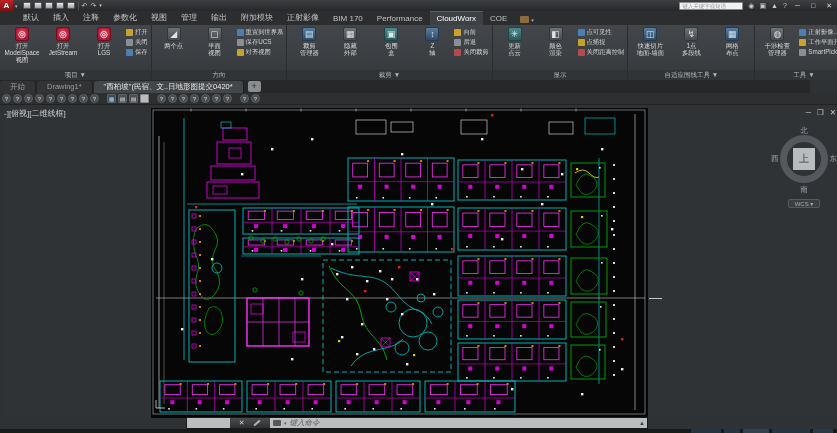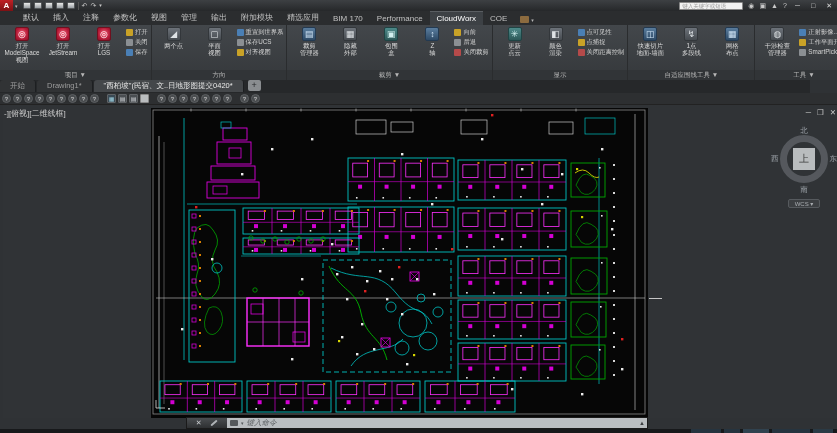--- a/index.html
+++ b/index.html
@@ -47,21 +47,21 @@
   .bicon.red { background:radial-gradient(circle at 50% 45%, #e8556e 15%, #b91d3a 60%, #8f1028); border:1px solid #70101f; }
   .bicon.gray { background:linear-gradient(#6d737a,#464b50); border:1px solid #33373b; color:#dfe3e6; }
   .bicon.blue { background:linear-gradient(#5a7d9e,#2e4a66); border:1px solid #233a52; color:#cfe3f4; }
   .bicon.teal { background:linear-gradient(#4d8a8a,#2d5858); border:1px solid #1f4444; color:#d2efef; }
   .smallcol { display:flex; flex-direction:column; gap:1px; padding-top:1px; }
   .smallitem { display:flex; align-items:center; gap:2px; white-space:nowrap; }
   .smallitem .sic { width:7px; height:7px; border-radius:1px; flex:0 0 auto; }
   .smallitem .stxt { font-size:6.3px; color:#d3d3d3; }
   
   .filetabs { position:absolute; left:0; top:80px; width:810px; height:13px; background:#26282a;
-    display:flex; align-items:flex-start; }
+    display:flex; align-items:center; }
   .ftab { height:12px; line-height:12px; padding:0 10px; font-size:7.5px; color:#9c9c9c;
     background:#313335; border-right:1px solid #1d1f21; border-radius:3px 3px 0 0; margin-right:1px; white-space:nowrap; }
   .ftab.active { background:#44474a; color:#e8e8e8; }
   .ftab-plus { width:13px; height:11px; background:#8a8d90; color:#26282a; border-radius:2px;
     text-align:center; line-height:11px; font-size:9px; margin-left:3px; }
   
   .pluginrow { position:absolute; left:0; top:93px; width:837px; height:12px; background:#2d2f31;
     display:flex; align-items:center; gap:2px; padding-left:2px; border-bottom:1px solid #222; }
   .picon { width:9px; height:9px; border-radius:50%; background:radial-gradient(#5a5d60,#393c3e);
     border:1px solid #606366; color:#c9c9c9; font-size:6px; line-height:8px; text-align:center; flex:0 0 auto; }
@@ -85,21 +85,21 @@
   .vc-n { position:absolute; left:50%; transform:translateX(-50%); top:-1px; font-size:7.5px; color:#9aa0a6; }
   .vc-s { position:absolute; left:50%; transform:translateX(-50%); top:58px; font-size:7.5px; color:#9aa0a6; }
   .vc-w { position:absolute; left:-3px; top:27px; font-size:7.5px; color:#9aa0a6; }
   .vc-e { position:absolute; right:-3px; top:27px; font-size:7.5px; color:#9aa0a6; }
   .vc-wcs { position:absolute; left:14px; top:72px; width:32px; height:9px; background:#3c3f42;
     border:1px solid #565a5e; border-radius:2px; color:#a9adb1; font-size:6px; line-height:8px; text-align:center; }
   
   .cmdhistory { position:absolute; left:230px; top:297px; background:rgba(30,30,30,.88);
     color:#c6c6c6; font-family:"DejaVu Sans Mono", monospace; font-size:7.5px; padding:1px 4px; white-space:nowrap; }
   .cmdbar { position:absolute; left:186px; top:417px; width:462px; height:12px; display:flex;
-    border:1px solid #1a1a1a; background:#babec1; }
+    border:1px solid #1a1a1a; background:#babec1;padding-left:43px; }
   .cmd-left { width:40px; background:linear-gradient(#4a4d50,#2e3032); display:flex;
     align-items:center; justify-content:space-evenly; }
   .cmd-x { color:#c9cccf; font-size:7px; }
   .cmd-wrench { width:8px; height:2px; background:#aeb2b5; border-radius:1px; transform:rotate(-40deg); }
   .cmd-field { flex:1; display:flex; align-items:center; gap:3px; padding-left:3px; color:#4a4d50; }
   .cmd-kicon { width:8px; height:6px; background:#54585b; border-radius:1px; }
   .cmd-dd { font-size:5px; color:#54585b; }
   .cmd-ph { font-size:7.5px; font-style:italic; color:#5a5e61; }
   .cmd-up { width:10px; color:#3c3f42; font-size:6px; text-align:center; line-height:11px; }
   
@@ -140,21 +140,21 @@
 
   <div class="tabsrow" id="ribbon-tabs">
       <div class="rtab">默认</div>
       <div class="rtab">插入</div>
       <div class="rtab">注释</div>
       <div class="rtab">参数化</div>
       <div class="rtab">视图</div>
       <div class="rtab">管理</div>
       <div class="rtab">输出</div>
       <div class="rtab">附加模块</div>
-      <div class="rtab">精选应用</div>
+      <div class="rtab">正射影像</div>
       <div class="rtab">BIM 170</div>
       <div class="rtab">Performance</div>
       <div class="rtab active">CloudWorx</div>
       <div class="rtab">COE</div>
       <div class="rtab-ext">
         <span class="chip"></span>
         <span style="font-size:5px;">▾</span>
       </div>
     </div>
 

